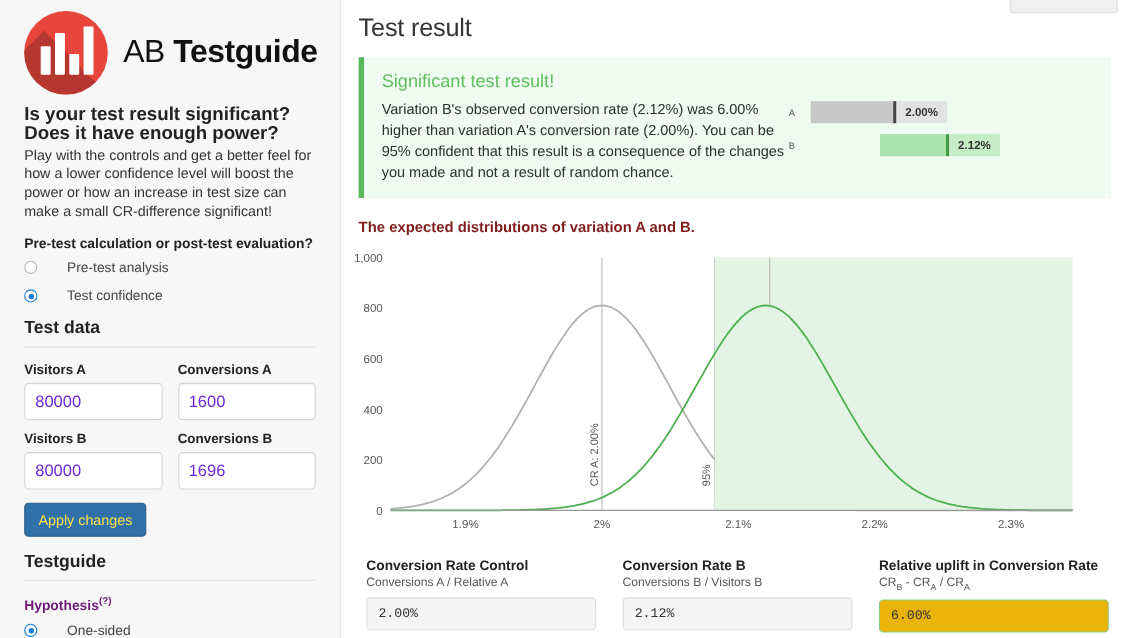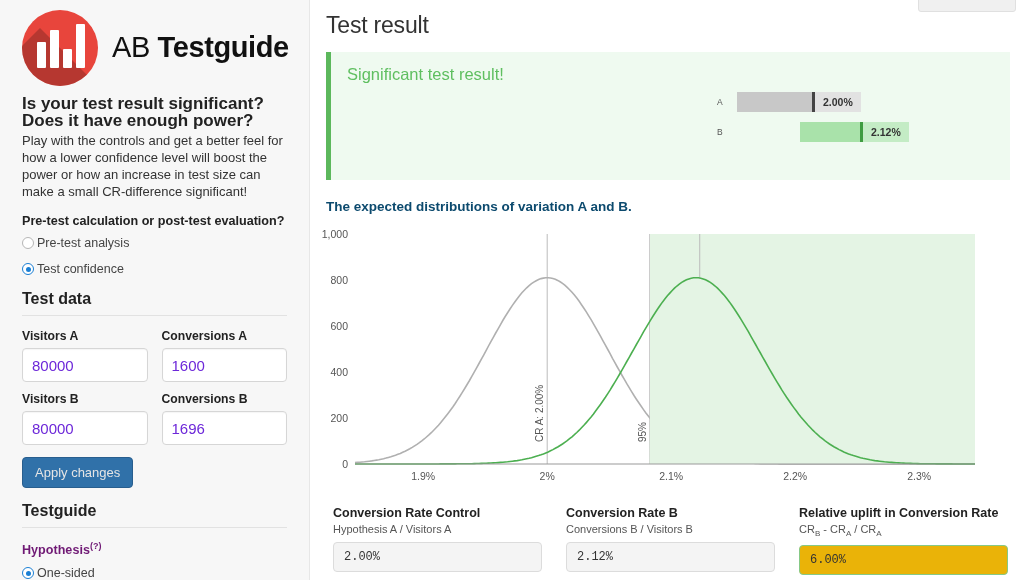--- a/index.html
+++ b/index.html
@@ -39,21 +39,21 @@
   .logo-bars i:nth-child(4){ height: 44px; }
   .logo-text { font-size: 29px; margin-left: 14px; letter-spacing: -.4px; color:#111; white-space: nowrap;}
   .logo-text .lt-light { font-weight: 400; }
   .logo-text .lt-bold { font-weight: 700; }
 
   .side-h { font-size: 17px; font-weight: 700; line-height: 17px; margin: 10px 0 3px; color:#222; }
   .side-p { font-size: 13px; line-height: 17px; color: #333; margin: 0 0 14px; }
 
   .q-label { font-size: 12.6px; font-weight: 700; color: #222; margin: 4px 0 8px; }
 
-  .radio-row { display: flex; align-items: center; gap: 3px; margin: 0 0 12px; }
+  .radio-row { display: flex; align-items: center; gap: 27px; margin: 0 0 12px; }
   .radio {
     width: 12px; height: 12px; border-radius: 50%;
     border: 1px solid #b6b6b6; background: #fff; flex: 0 0 12px; position: relative;
   }
   .radio.on { border-color: #1a7fd4; }
   .radio.on::after {
     content:""; position: absolute; left: 2.5px; top: 2.5px;
     width: 5px; height: 5px; border-radius: 50%; background: #1a7fd4;
   }
   .radio-row span { font-size: 12.5px; color: #444; }
@@ -65,21 +65,21 @@
   }
   .field-grid { display: grid; grid-template-columns: 1fr 1fr; gap: 0 14px; }
   .f-label { font-size: 12.2px; font-weight: 700; color: #222; margin-bottom: 5px; }
   .f-input {
     width: 100%; height: 34px; border: 1px solid #d6d6d6; border-radius: 4px;
     background: #fff; font-size: 15px; color: #6d28d9; padding: 0 9px;
     font-family: "Liberation Sans", sans-serif; margin-bottom: 10px;
     box-shadow: inset 0 1px 1px rgba(0,0,0,.04);
   }
   .btn-apply {
-    background: #3071a9; border: 1px solid #285e8e; color:#e5e5e5;
+    background: #3071a9; border: 1px solid #285e8e; color:#fde047;
     font-size: 13px; padding: 7px 12px; border-radius: 4px; cursor: pointer;
     font-family: "Liberation Sans", sans-serif; margin-top: 2px;
   }
   .hyp-label { font-size: 12.6px; font-weight: 700; color:#701a75; margin: 2px 0 9px; }
   .hyp-label sup { font-size: 9px; font-weight: 700; }
 
   
   #main { flex: 1 1 auto; position: relative; background: #fff; padding: 0 0 0 0; overflow: hidden; }
   .corner-box {
     position: absolute; right: 8px; top: -12px; width: 98px; height: 24px;
@@ -97,21 +97,21 @@
   .alert-p { font-size: 13.2px; line-height: 19px; color: #2f2f2f; margin: 0; }
   .alert-right { flex: 1 1 auto; padding-top: 24px; }
   .bar-row { display: flex; align-items: center; height: 26px; margin-bottom: 4px; }
   .bar-key { font-size: 8.5px; color: #555; width: 20px; flex: 0 0 20px; }
   .bar-track { position: relative; flex: 1 1 auto; height: 20px; }
   .bar-seg { position: absolute; top: 0; height: 20px; display: flex; align-items: center; }
   .bar-fill { height: 20px; }
   .bar-tick { width: 3px; height: 20px; }
   .bar-val { font-size: 10.5px; font-weight: 700; color: #333; padding: 0 8px; height: 20px; line-height: 20px; }
 
-  .chart-title { font-size: 13.5px; font-weight: 700; color:#0c4a6e; margin: 19px 0 0 16px; }
+  .chart-title { font-size: 13.5px; font-weight: 700; color:#7f1d1d; margin: 19px 0 0 16px; }
   .chart-wrap { position: relative; margin-left: 10px; }
   .metrics {
     display: flex; gap: 24px; margin: 13px 16px 0 23px;
   }
   .metric { flex: 1 1 0; }
   .m-title { font-size: 12.5px; font-weight: 700; color: #222; }
   .m-sub { font-size: 11px; color: #555; margin-top: 3px; }
   .m-sub sub { font-size: 8px; }
   .m-box {
     margin-top: 7px; height: 30px; border: 1px solid #dcdcdc; border-radius: 4px;
@@ -196,20 +196,21 @@
 
   <div id="main">
 
     <div class="corner-box"></div>
 
     <h1 class="page-title">Test result</h1>
 
     <div class="alert">
       <div class="alert-left">
         <div class="alert-h">Significant test result!</div>
+        <p class="alert-p">Variation B's observed conversion rate (2.12%) was 6.00% higher than variation A's conversion rate (2.00%). You can be 95% confident that this result is a consequence of the changes you made and not a result of random chance.</p>
       </div>
       <div class="alert-right">
 
         <div class="bar-row">
           <span class="bar-key">A</span>
           <span class="bar-track">
             <span class="bar-seg" style="left:0;">
               <span class="bar-fill" style="width:75px;background:#c8c8c8;"></span>
               <span class="bar-tick" style="background:#444;"></span>
               <span class="bar-val" style="background:#e2e2e2;">2.00%</span>
@@ -256,21 +257,21 @@
           <text x="227.19999999999996" y="266" text-anchor="middle" font-size="10.5" fill="#555">2%</text>
           <text x="351.2" y="266" text-anchor="middle" font-size="10.5" fill="#555">2.1%</text>
           <text x="475.20000000000005" y="266" text-anchor="middle" font-size="10.5" fill="#555">2.2%</text>
           <text x="599.1999999999996" y="266" text-anchor="middle" font-size="10.5" fill="#555">2.3%</text>
         </svg>
     </div>
 
     <div class="metrics">
       <div class="metric">
         <div class="m-title">Conversion Rate Control</div>
-        <div class="m-sub">Hypothesis A / Visitors A</div>
+        <div class="m-sub">Conversions A / Relative A</div>
         <div class="m-box">2.00%</div>
       </div>
       <div class="metric">
         <div class="m-title">Conversion Rate B</div>
         <div class="m-sub">Conversions B / Visitors B</div>
         <div class="m-box">2.12%</div>
       </div>
       <div class="metric">
         <div class="m-title">Relative uplift in Conversion Rate</div>
         <div class="m-sub" id="uplift-formula">CR<sub>B</sub> - CR<sub>A</sub> / CR<sub>A</sub></div>

